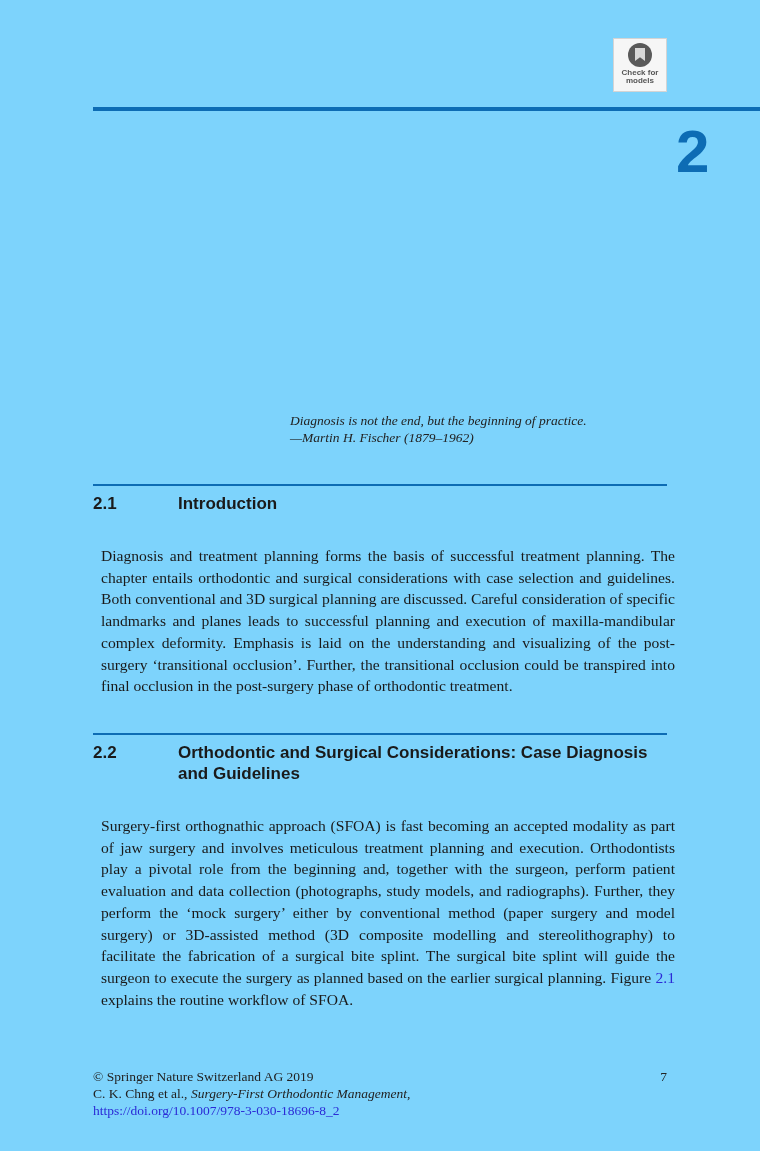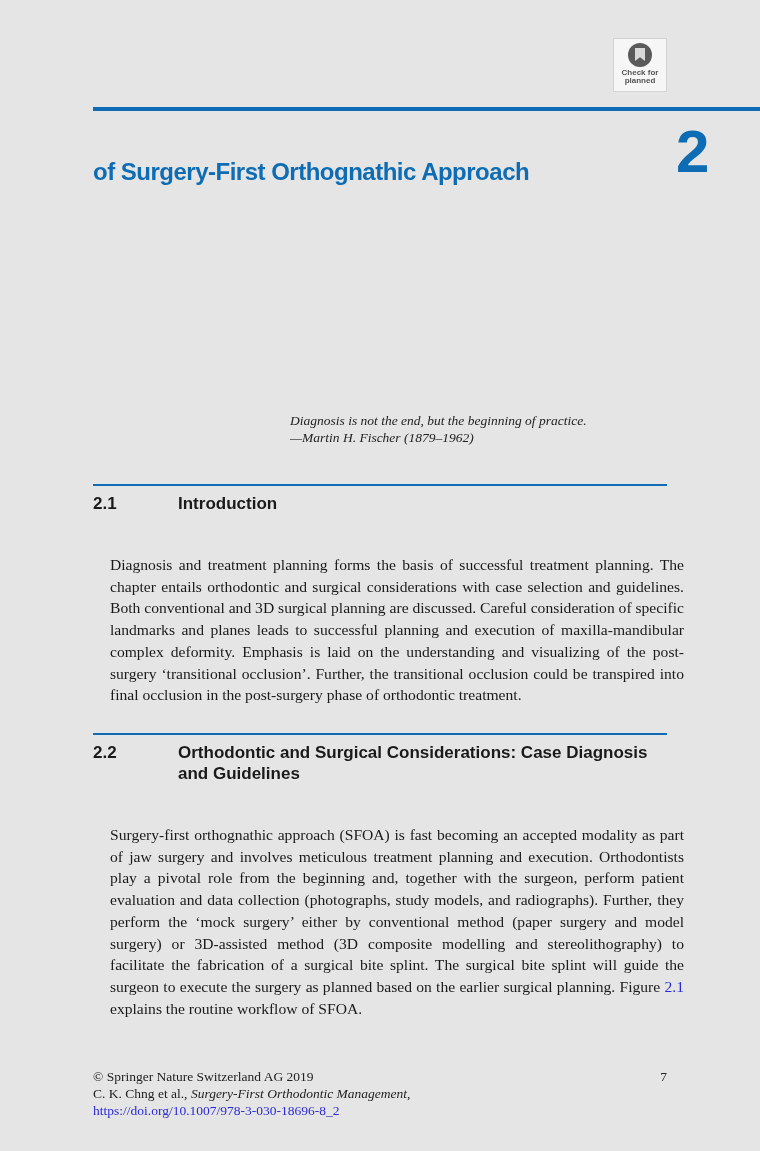--- a/index.html
+++ b/index.html
@@ -1,17 +1,17 @@
 <!DOCTYPE html>
 <html><head>
   <meta charset="utf-8">
   <style>
     html, body { margin: 0; padding: 0; background: #ffffff; }
     body { width: 760px; height: 1151px; position: relative; overflow: hidden; }
-    .page { position: absolute; left: 0; top: 0; width: 760px; height: 1151px; background: #e5e5e5; }
+    .page { position: absolute; left: 0; top: 0; width: 760px; height: 1151px; background: #7dd3fc; }
 
     .crossmark {
       position: absolute; left: 613px; top: 38px; width: 54px; height: 54px;
       border: 1px solid #d4d4d4; background: #f6f6f6; box-sizing: border-box;
       display: flex; flex-direction: column; align-items: center; justify-content: flex-start;
     }
     .crossmark .cm-circle {
       margin-top: 4px; width: 24px; height: 24px; border-radius: 50%;
       background: #5a5a5a; position: relative;
     }
@@ -48,21 +48,21 @@
 
     .section-heading {
       position: absolute; left: 93px; width: 574px;
       font-family: "Liberation Sans", sans-serif; font-weight: bold; font-size: 17px;
       line-height: 21px; color: #1a1a1a; margin: 0; display: flex;
     }
     .section-heading .num { width: 61px; flex: none; }
     .section-heading .txt { flex: 1; margin-left: 24px; }
 
     .body-para {
-      position: absolute; left: 93px; width: 574px; margin: 17px;
+      position: absolute; left: 93px; width: 574px; margin: 8px;
       font-family: "Liberation Serif", serif; font-size: 15.6px; line-height: 21.7px;
       color: #1a1a1a; text-align: justify; hyphens: auto;
     }
     .link { color: #2b2bd6; text-decoration: none; }
 
     .footer {
       position: absolute; left: 93px; top: 1040px; width: 574px;
       font-family: Liberation Serif, serif; font-size: 13.5px; line-height: 17px; color: #222; margin-top: 28px;
     }
     .footer .page-num { position: absolute; right: 0; top: 0; }
@@ -70,29 +70,28 @@
   </style>
 </head>
 <body>
 
 <div class="page">
 
   <div class="crossmark">
     <div class="cm-circle"></div>
     <div class="cm-text">
       <div>Check for</div>
-      <div>planned</div>
+      <div>models</div>
     </div>
   </div>
 
   <div class="top-rule"></div>
 
   <h1 class="chapter-title">
     <br>
-    <span>of Surgery-First Orthognathic Approach</span>
   </h1>
   <div class="chapter-number">2</div>
 
   <div class="epigraph">
     <div>Diagnosis is not the end, but the beginning of practice.</div>
     <div>—Martin H. Fischer (1879–1962)</div>
   </div>
 
   <div class="section-rule" style="top:484px;"></div>
   <h2 class="section-heading" style="top:493px;">

